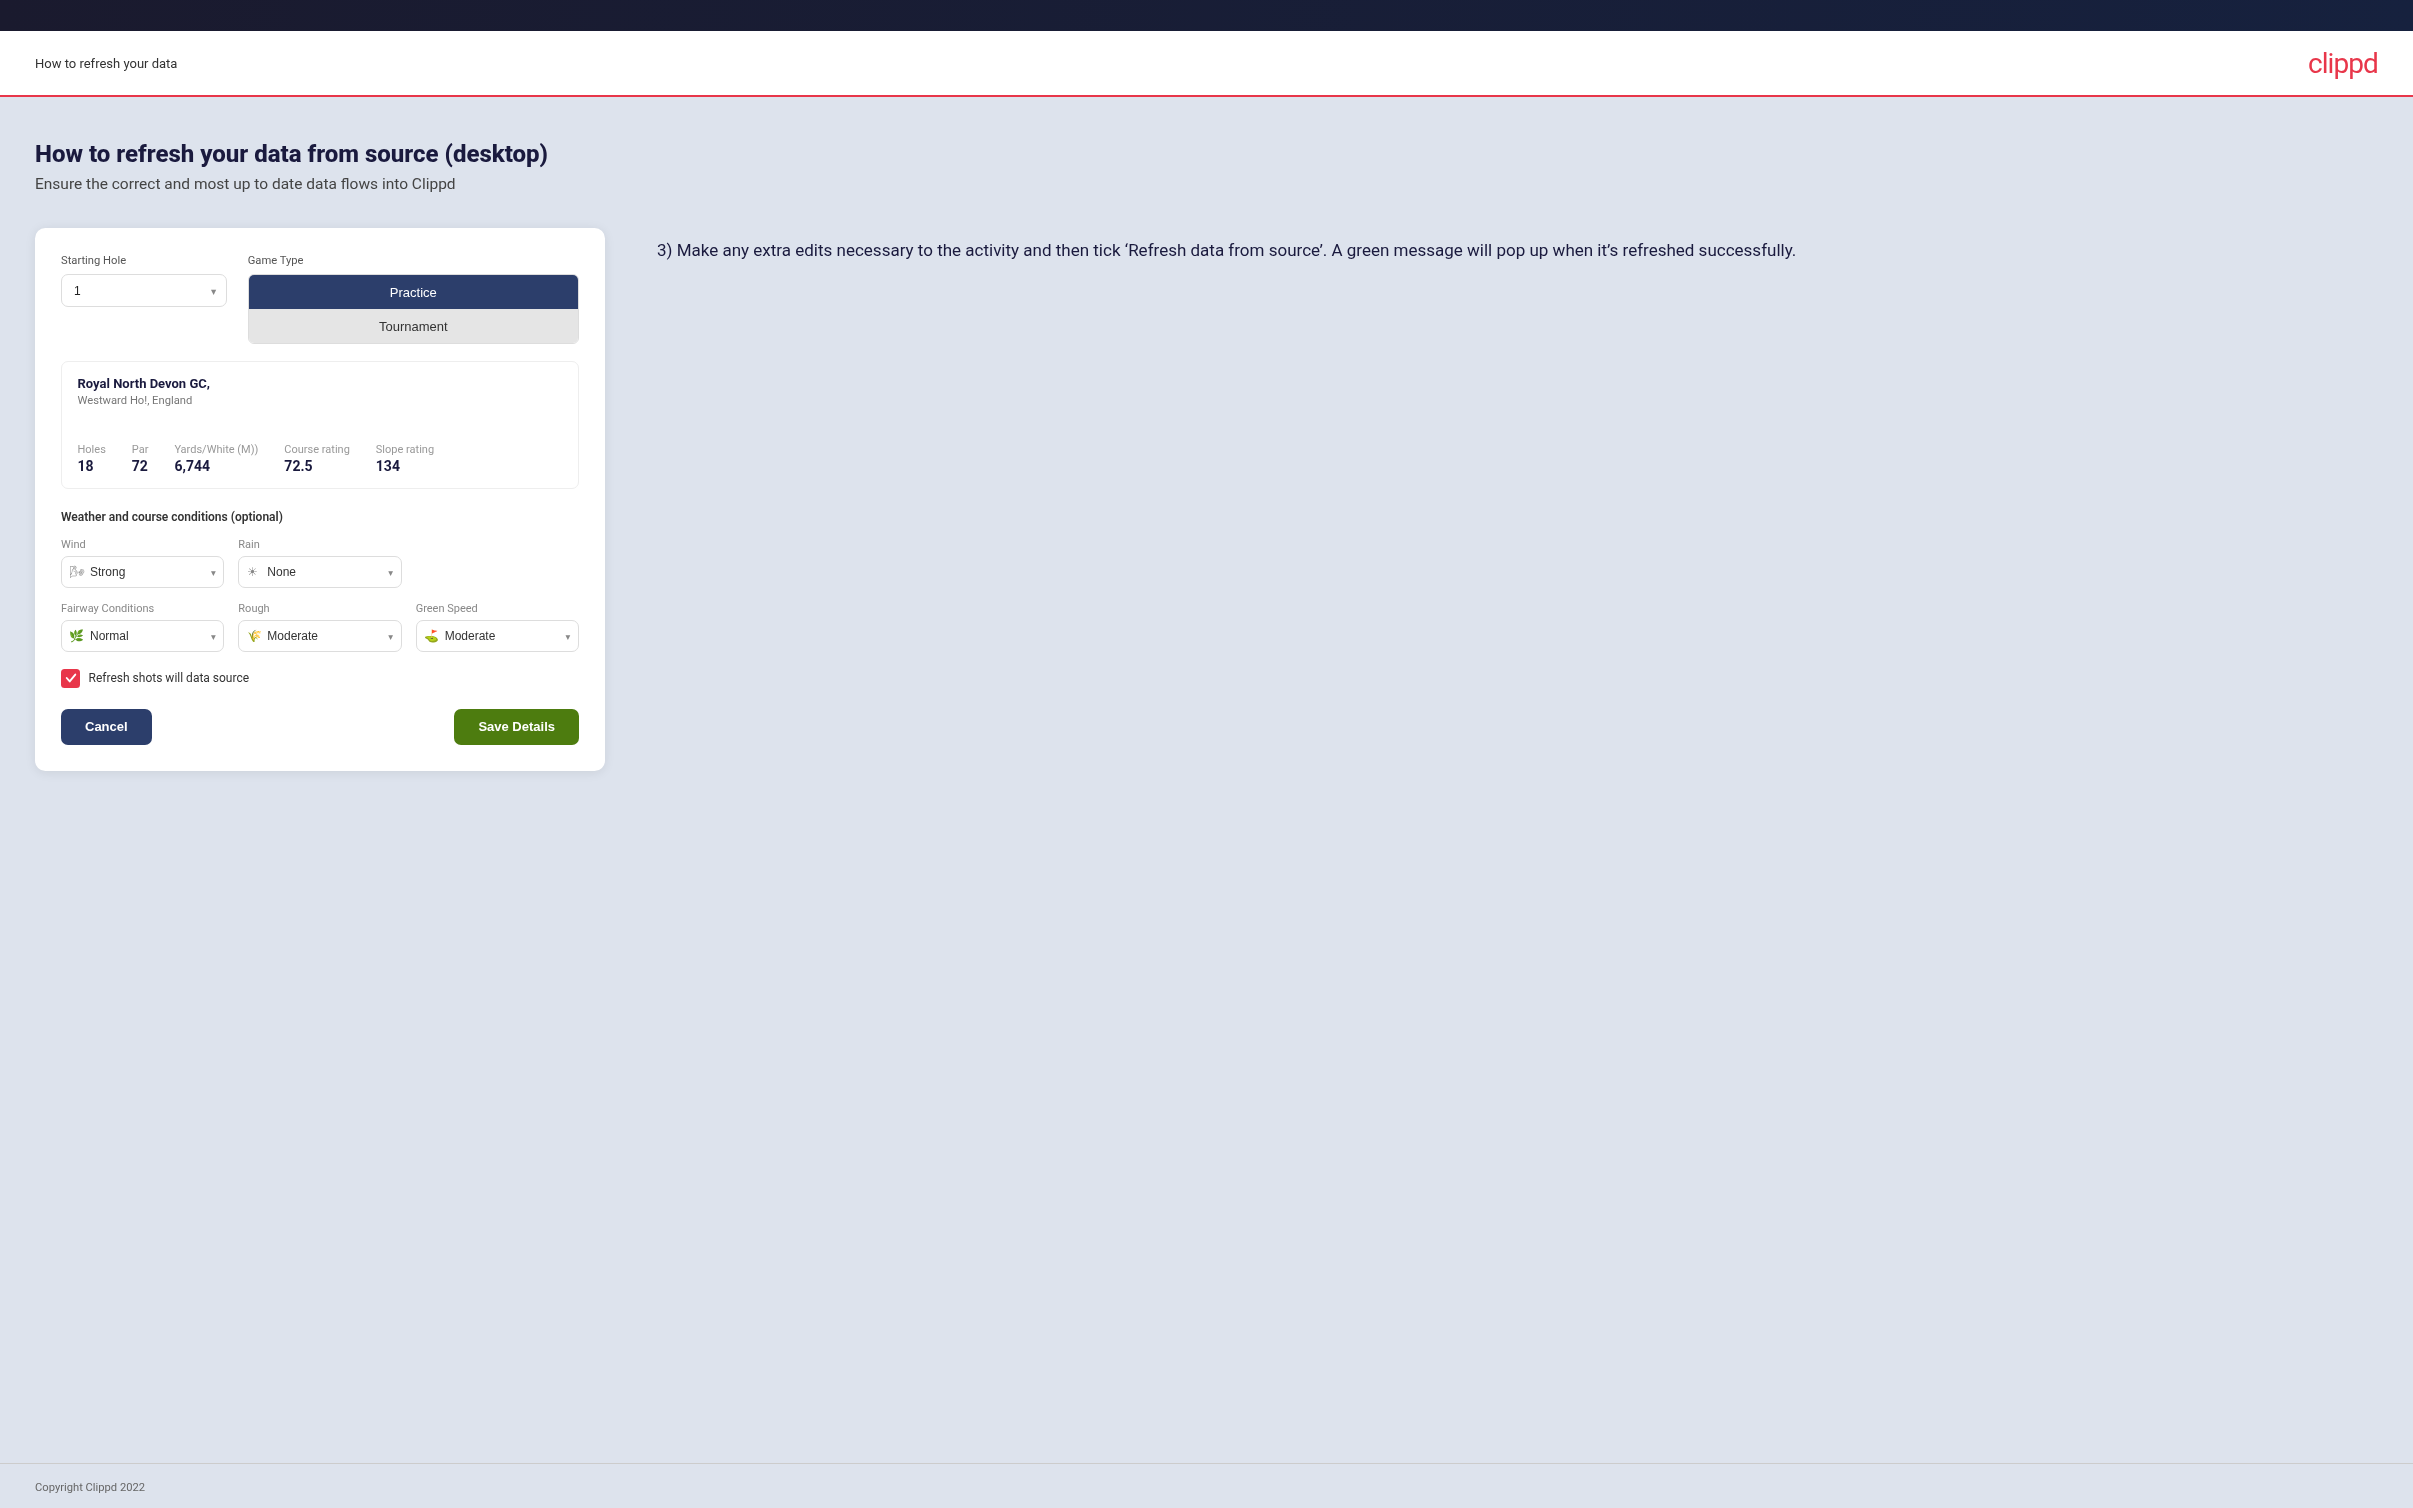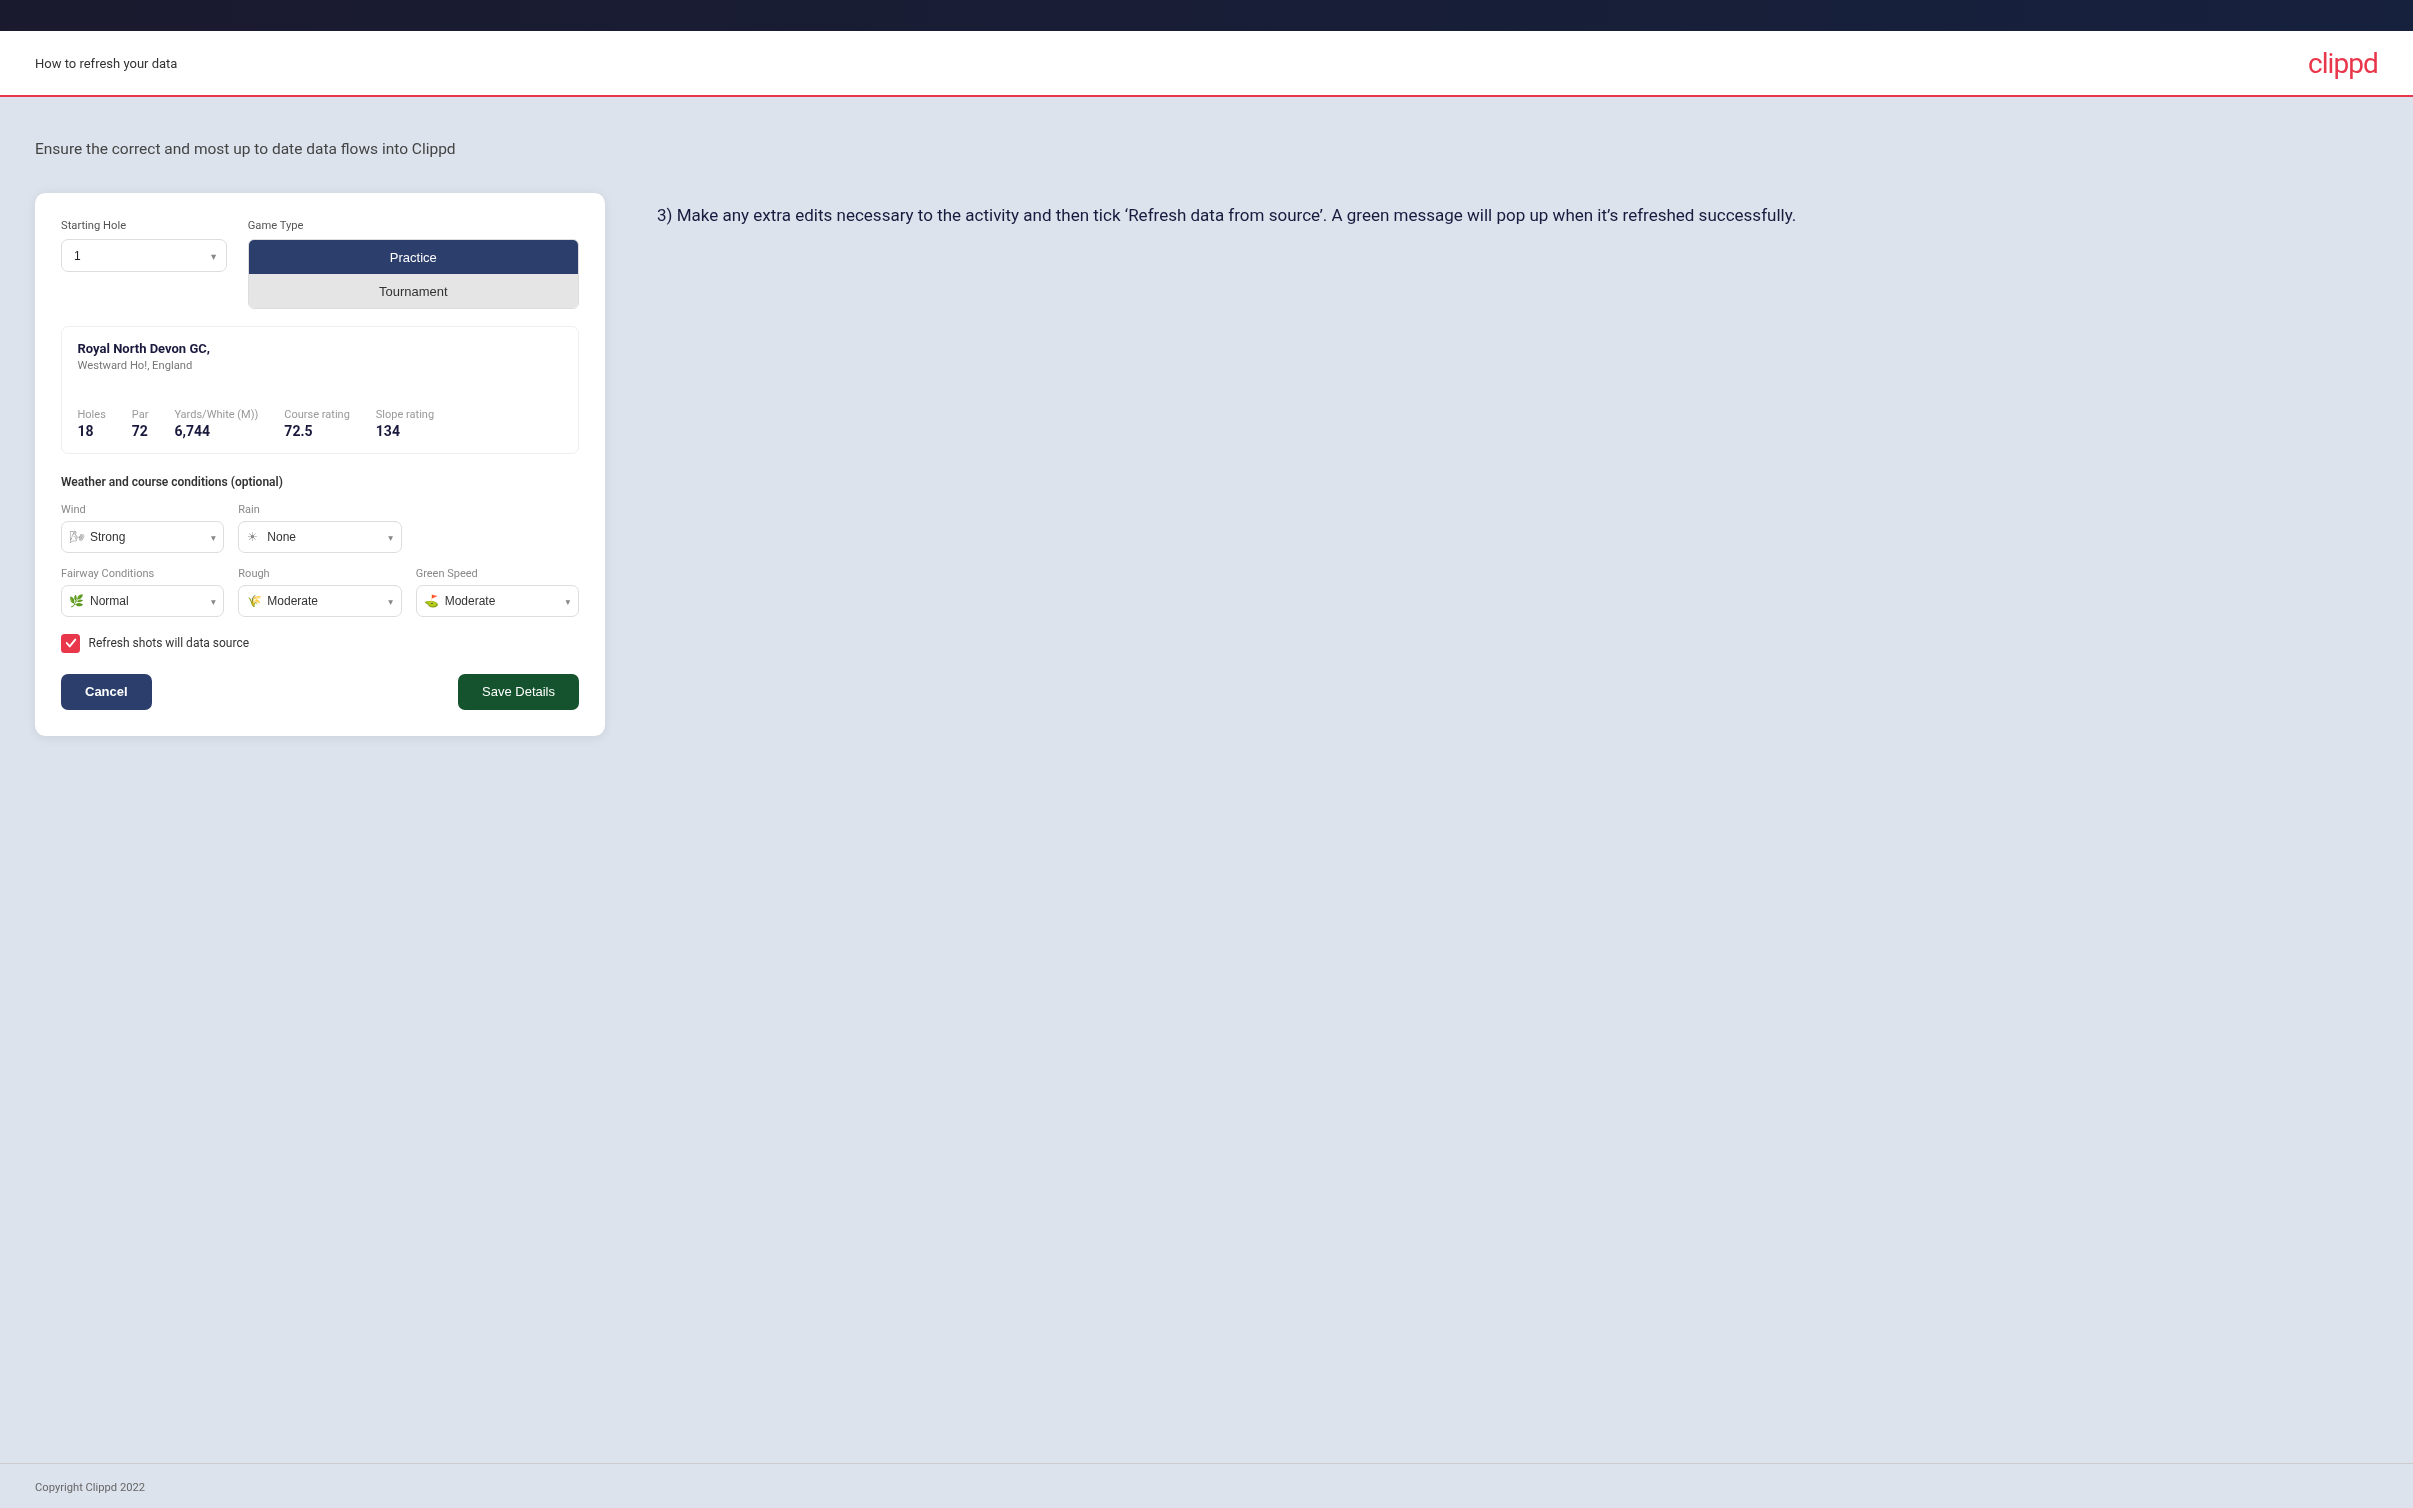--- a/index.html
+++ b/index.html
@@ -252,27 +252,27 @@
       background: #2c3e6b;
       color: #fff;
       border: none;
       border-radius: 7px;
       padding: 10.4px 24px;
       font-size: 13px;
       font-weight: 600;
       cursor: pointer;
     }
     .btn-save {
-      background: #14532d;
+      background: #4d7c0f;
       color: #fff;
       border: none;
       border-radius: 7px;
       padding: 10.4px 24px;
       font-size: 13px;
-      font-weight: 400;
+      font-weight: 700;
       cursor: pointer;
     }
     .side-description {
       flex: 1;
       padding-top: 8.6px;
     }
     .side-description p {
       font-size: 17px;
       color: #1a1a3e;
       line-height: 1.6;
@@ -291,20 +291,21 @@
 <body>
 
 <div class="top-bar"></div>
 
 <div class="header">
   <span class="header-title">How to refresh your data</span>
   <span class="logo">clippd</span>
 </div>
 
 <div class="main-content">
+  <h1 class="page-heading">How to refresh your data from source (desktop)</h1>
   <p class="page-subheading">Ensure the correct and most up to date data flows into Clippd</p>
 
   <div class="content-row">
     <div class="card">
 
       <div class="form-row">
         <div class="form-group">
           <label class="form-label">Starting Hole</label>
           <div class="select-wrapper">
             <select class="select-field">

